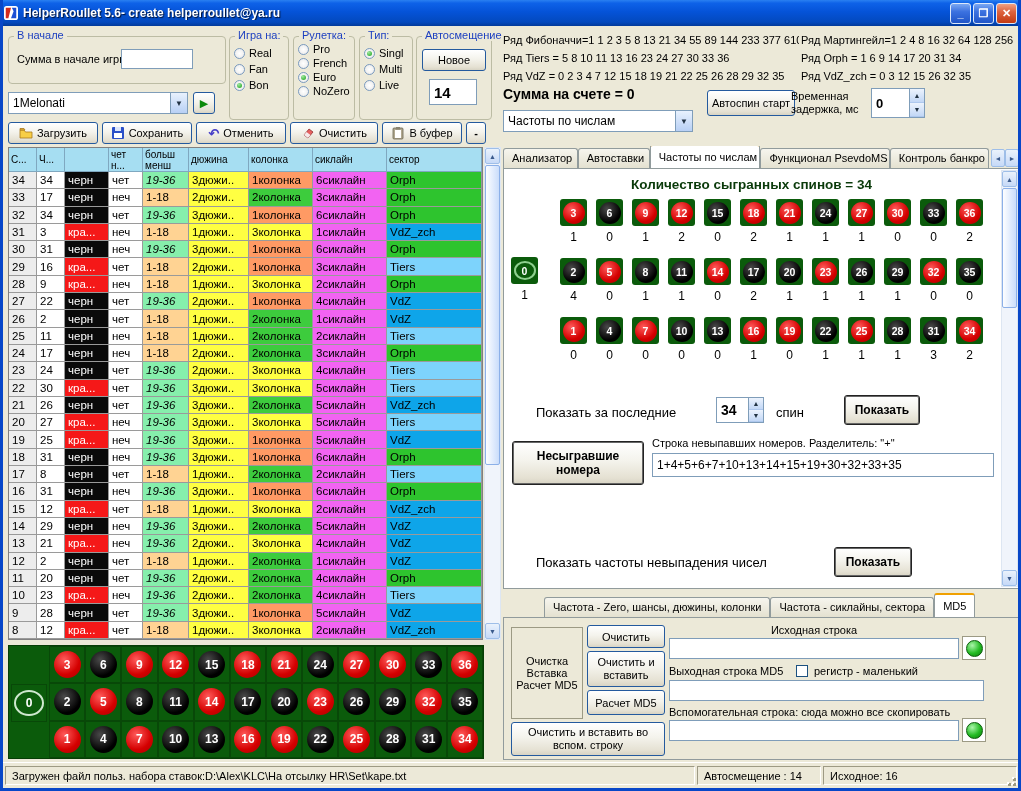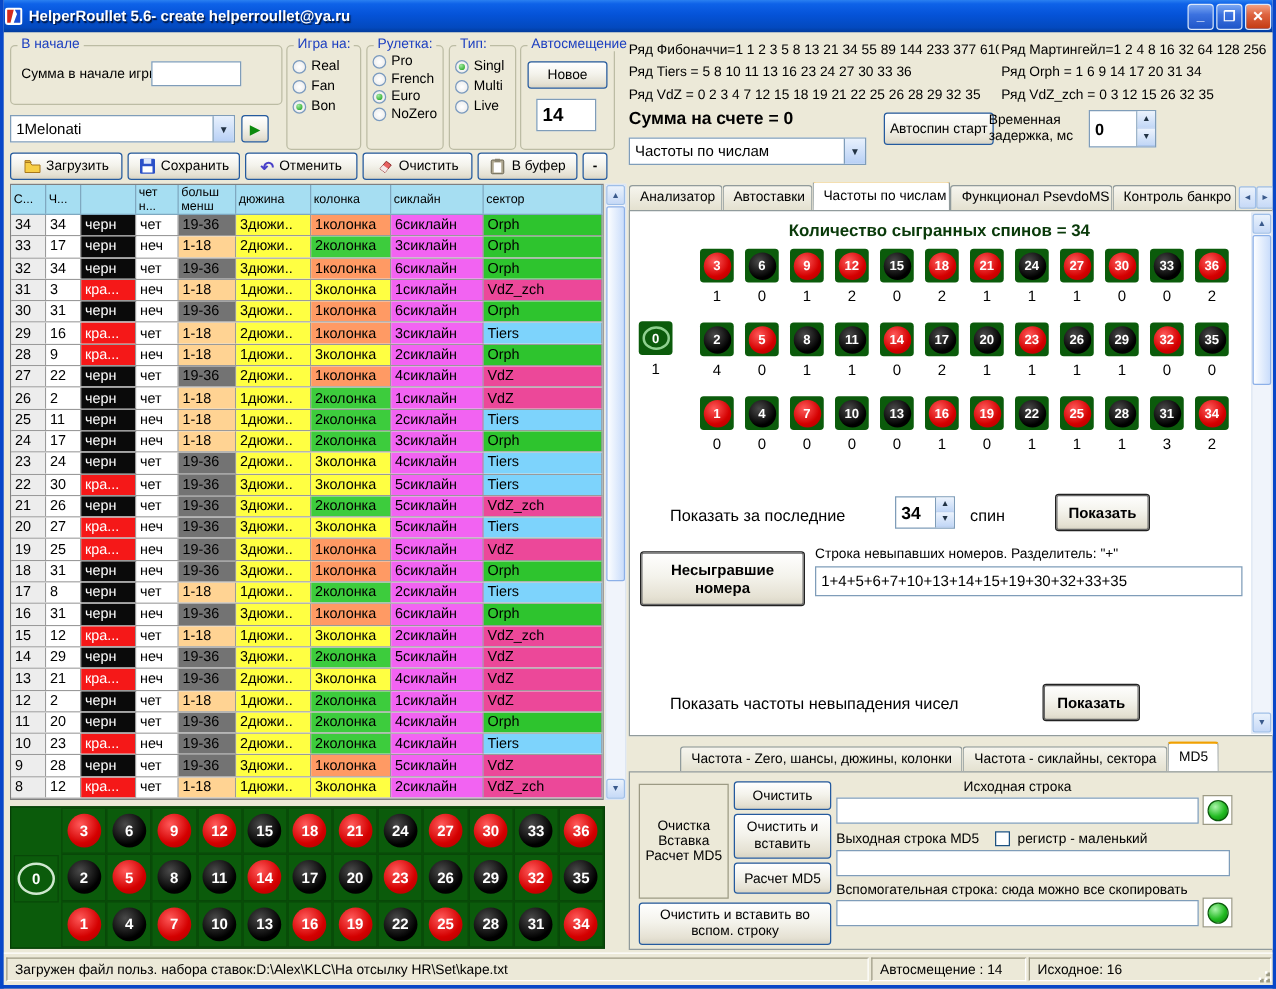--- a/index.html
+++ b/index.html
@@ -49,24 +49,24 @@
   .hc{border-right:1px solid #7FA8C0;display:flex;flex-direction:column;align-items:flex-start;justify-content:center;padding-left:2px;overflow:hidden;white-space:nowrap;line-height:11px;}
   .hc.kra{padding:0;gap:44px;}
   .hc.kra span{display:block;width:100%;padding-left:2px;}
   .h-kra{background:#C8DC50;color:#A00000;}
   .h-chern{background:#4FC84F;color:#000;}
   #grid-rows{flex:1;display:flex;flex-direction:column;}
   .grow{flex:1;display:flex;border-bottom:1px solid #9A9A9A;overflow:hidden;}
   .gcell{border-right:1px solid #9A9A9A;font-size:11.5px;display:flex;align-items:center;padding-left:3px;white-space:nowrap;overflow:hidden;}
   .bg-c0{background:#EDEDED;} .bg-c1{background:#FFF;}
   .bg-red{background:#F51818;color:#FFF;} .bg-blk{background:#0A0A0A;color:#FFF;}
-  .bg-or{background:#737373;} .bg-peach{background:#FFD393;}
+  .bg-or{background:#86efac;font-style:italic;} .bg-peach{background:#FFD393;}
   .bg-yel{background:#FFFF42;} .bg-sal{background:#FF9A64;} .bg-grn{background:#3DCC3D;}
   .bg-mag{background:#F263F2;}
-  .bg-orph{background:#2EC42E;} .bg-vdz{background:#ec4899;} .bg-tiers{background:#7dd3fc;}
+  .bg-orph{background:#2EC42E;} .bg-vdz{background:#0ea5e9;} .bg-tiers{background:#7dd3fc;}
   
   .sbv{position:absolute;width:17px;background:#F0F4FB;border:1px solid #DDE6F2;}
   .sb-btn{position:absolute;left:0;width:15px;height:16px;background:linear-gradient(180deg,#EAF2FC,#C6D9F7);border:1px solid #9EBEE8;border-radius:2px;
     font-size:7px;color:#3A5A8C;display:flex;align-items:center;justify-content:center;}
   .sb-thumb{position:absolute;left:0;width:15px;background:linear-gradient(90deg,#FDFEFF,#CADDFB);border:1px solid #8CB0E8;border-radius:2px;}
   
   .board{position:absolute;left:5px;top:619px;width:476px;height:114px;background:#0B5B0B;border:1px solid #063E06;}
   #board-grid{position:absolute;left:40px;top:0;right:0;bottom:0;display:flex;flex-direction:column;}
   .b-row{flex:1;display:flex;}
   .b-cell{flex:1;border:1px solid #084808;display:flex;align-items:center;justify-content:center;}

